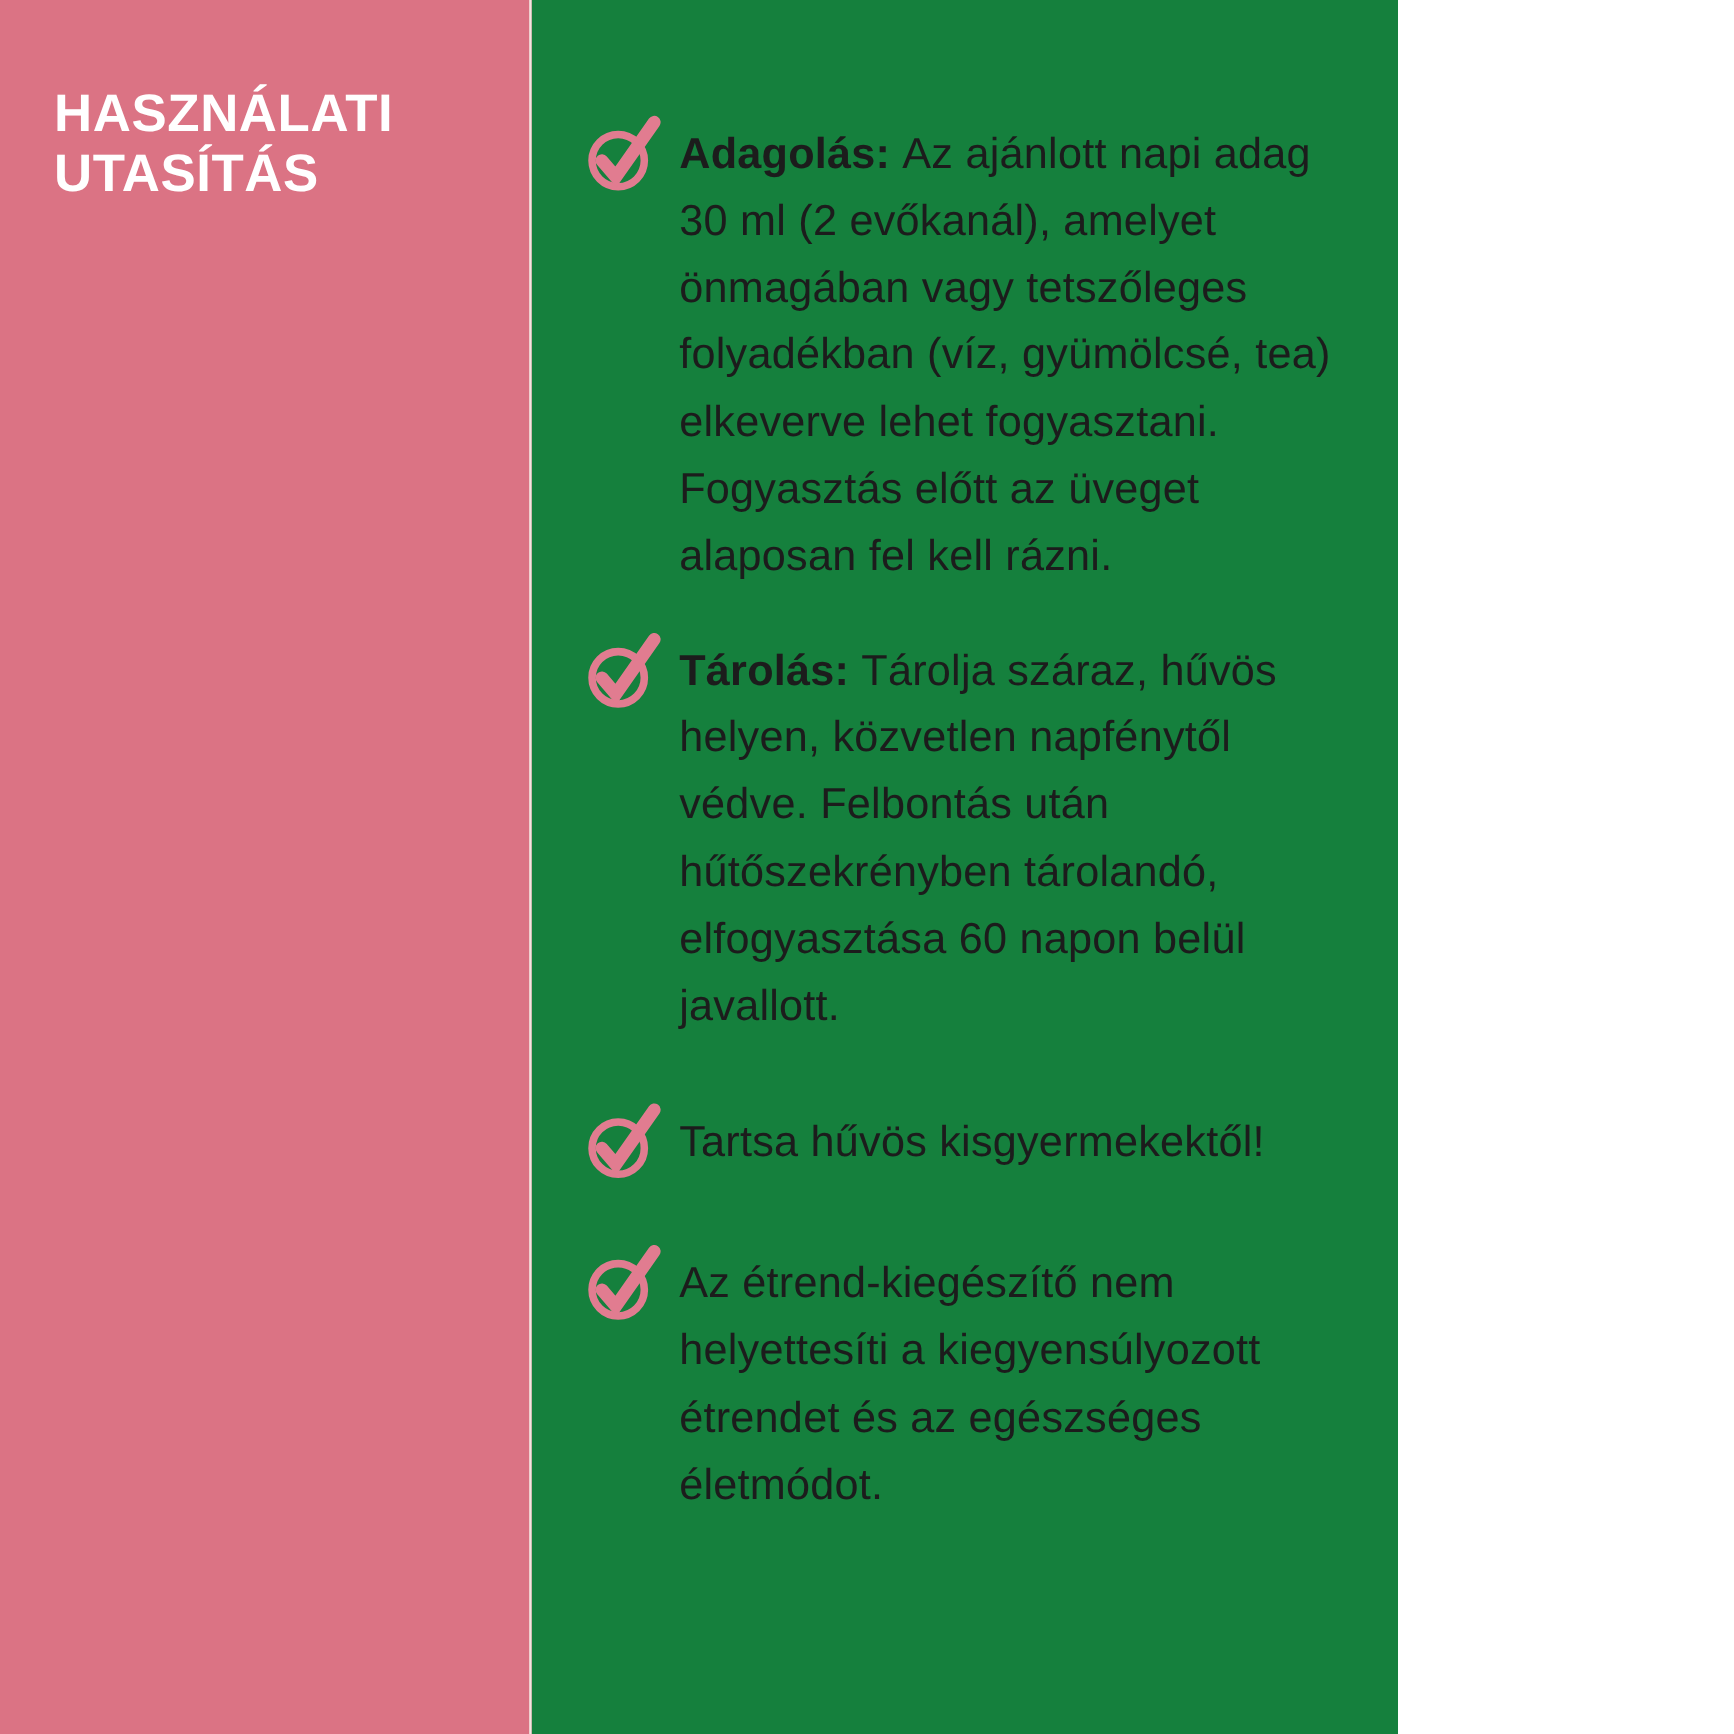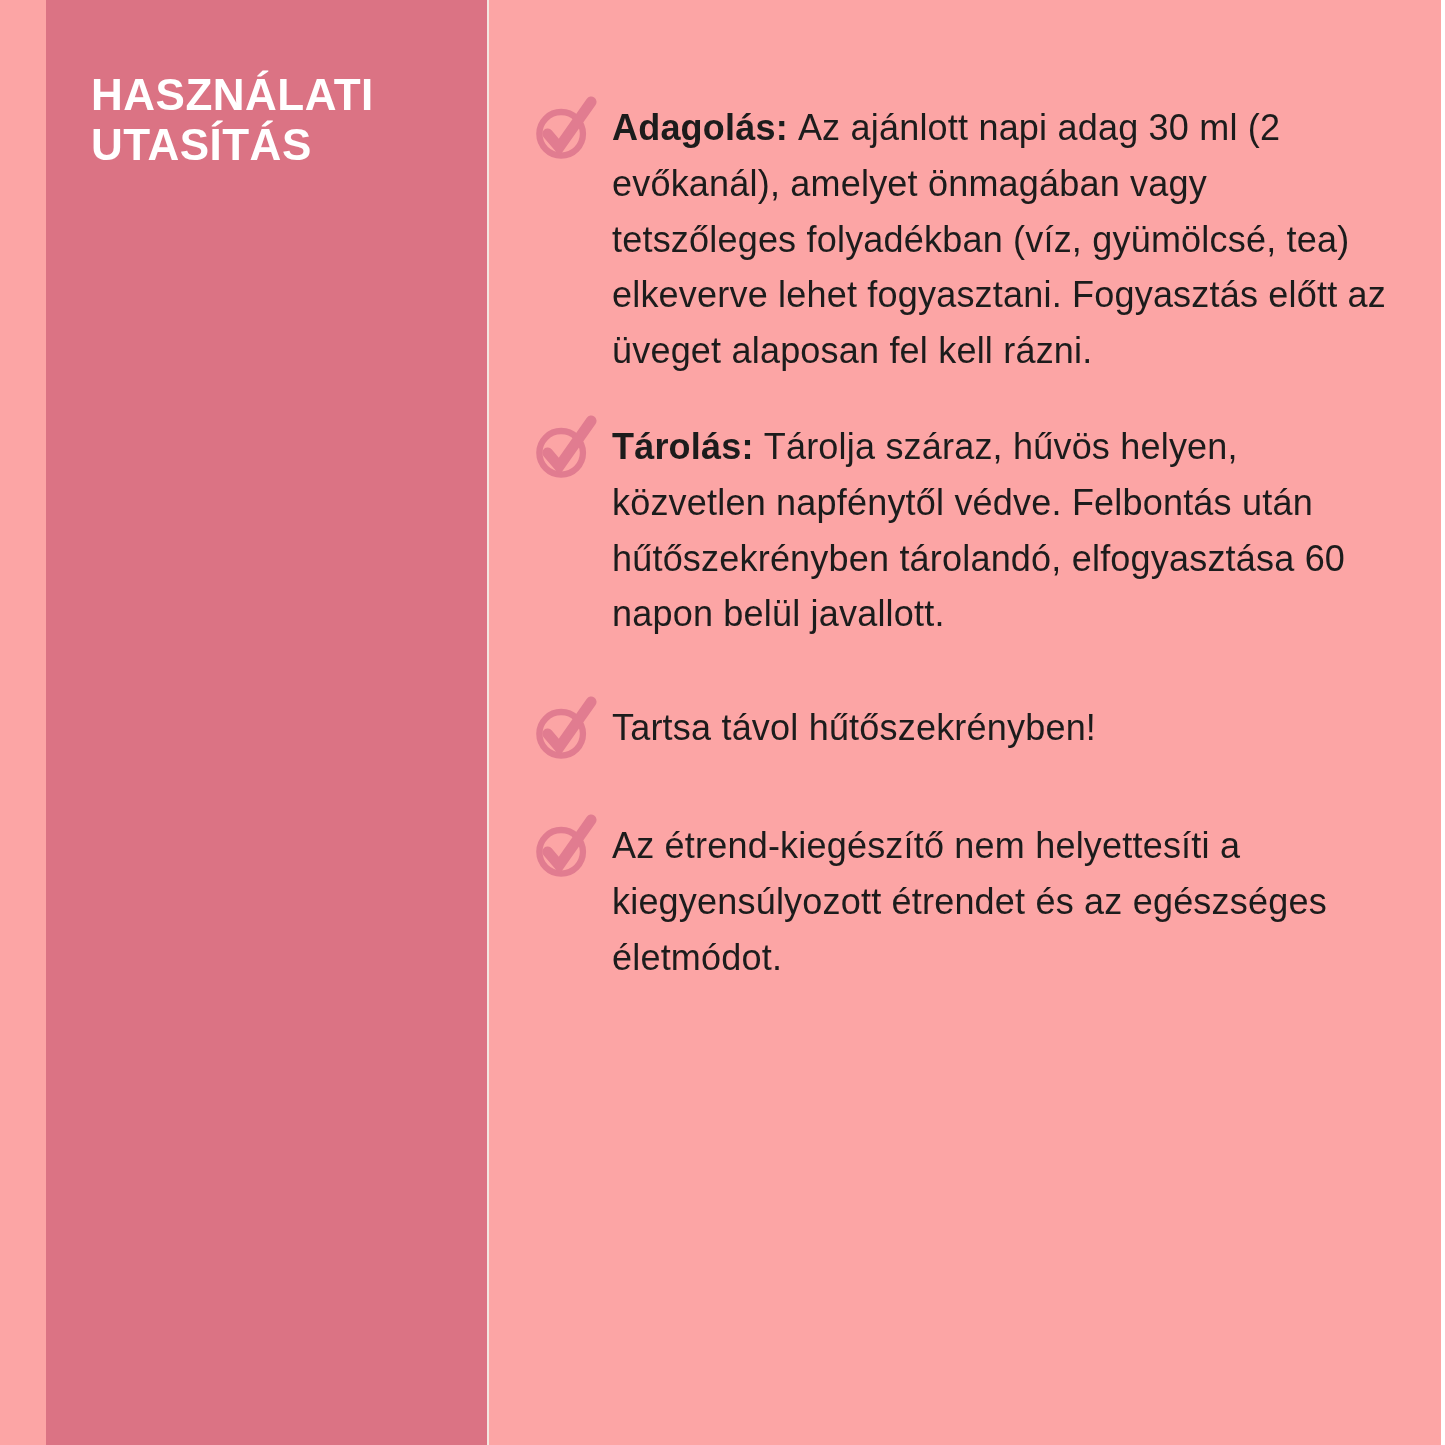--- a/index.html
+++ b/index.html
@@ -1,24 +1,23 @@
 <!DOCTYPE html>
 <html><head>
 <meta charset="utf-8">
 <style>
   html, body { margin: 0; padding: 0; }
   body { font-family: "Liberation Sans", sans-serif; }
 
   .canvas {
-    width: 1395px;
+    width: 1165px;
     height: 1445px;
     display: flex;
     overflow: hidden;
-    background: #fca5a5;
-    padding-left: 46px;
+    background: #15803d;
   }
 
   .sidebar {
     width: 443px;
     flex: none;
     background: #DB7384;
     box-sizing: border-box;
     padding: 70px 38px 0 45px;
     border-right: 2px solid #F3E6E0;
   }
@@ -110,21 +109,21 @@
     </div>
 
     <div class="bullet bullet-3">
       <span class="check">
         <svg viewBox="0 0 64 68" xmlns="http://www.w3.org/2000/svg">
           <circle cx="27" cy="40" r="22.5" fill="none" stroke="#E17C90" stroke-width="6.5"></circle>
           <path d="M 13 40 L 25 54 L 58 7" fill="none" stroke="#E17C90" stroke-width="11" stroke-linecap="round" stroke-linejoin="miter"></path>
         </svg>
       </span>
       <p class="bullet-text">
-        <span>Tartsa távol hűtőszekrényben!</span>
+        <span>Tartsa hűvös kisgyermekektől!</span>
       </p>
     </div>
 
 
     <div class="bullet bullet-5">
       <span class="check">
         <svg viewBox="0 0 64 68" xmlns="http://www.w3.org/2000/svg">
           <circle cx="27" cy="40" r="22.5" fill="none" stroke="#E17C90" stroke-width="6.5"></circle>
           <path d="M 13 40 L 25 54 L 58 7" fill="none" stroke="#E17C90" stroke-width="11" stroke-linecap="round" stroke-linejoin="miter"></path>
         </svg>

